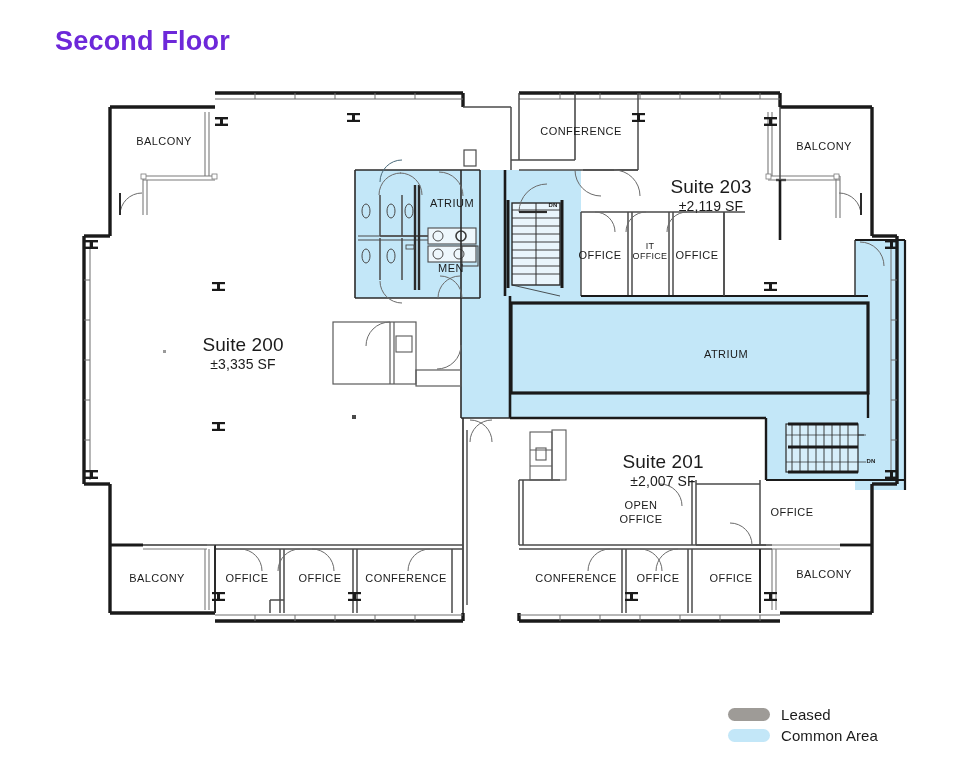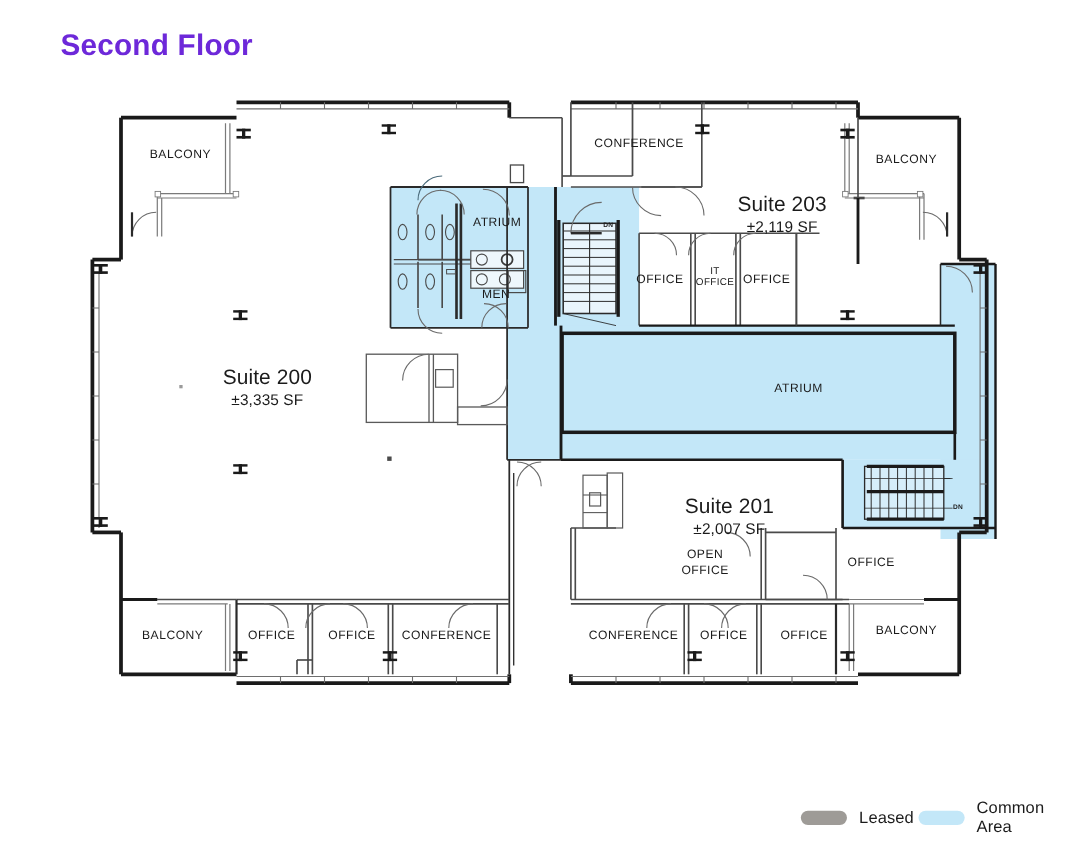--- a/index.html
+++ b/index.html
@@ -63,23 +63,23 @@
     font-size: 14px;
   }
   .stair-dn {
     font-size: 6px;
     font-weight: 700;
     letter-spacing: 0.2px;
   }
   #legend {
     position: absolute;
     left: 728px;
-    top: 726px;
+    top: 706px;
     display: flex;
-    flex-direction: row;
+    flex-direction: column;
     gap: 4px;
     justify-content: space-between;
   }
   .legend-row {
     display: flex;
     align-items: center;
     gap: 11px;
   }
   .legend-swatch {
     width: 42px;

